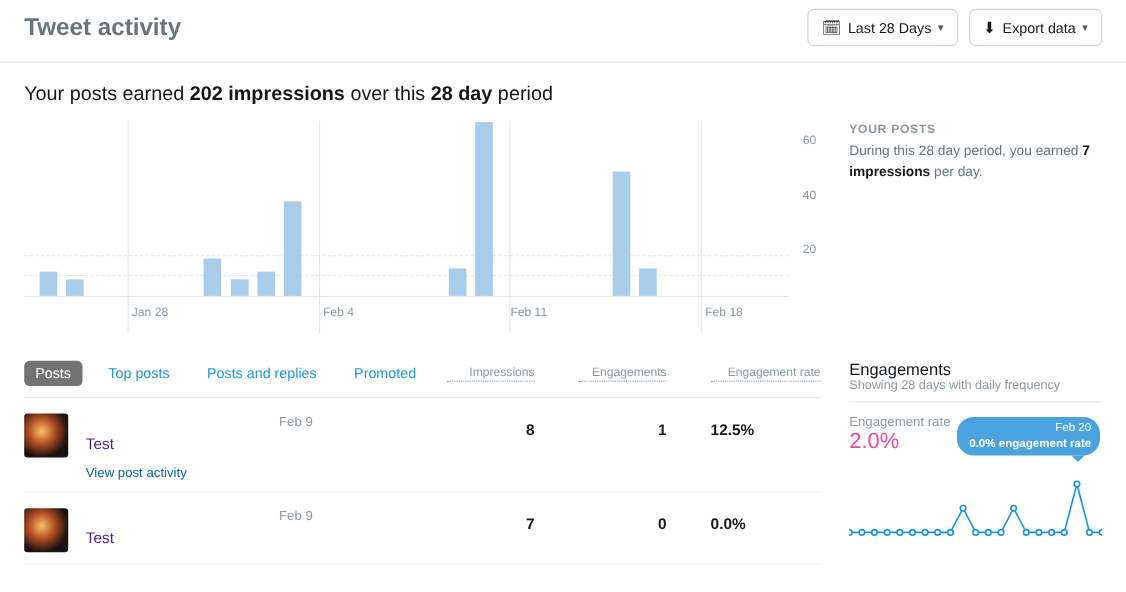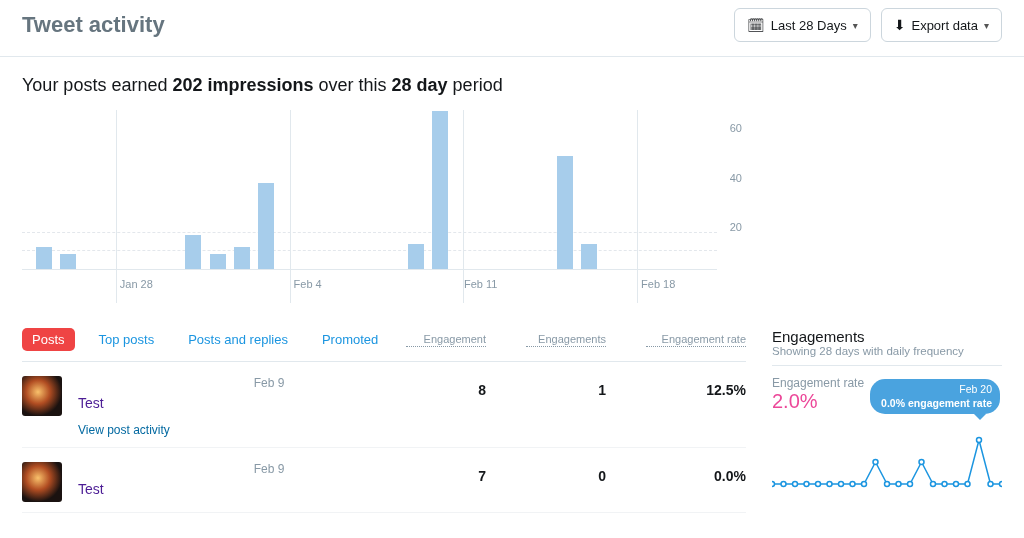--- a/index.html
+++ b/index.html
@@ -116,21 +116,21 @@
     padding-bottom: 10px;
   }
   .tabs { display: flex; gap: 14px; }
   .tab {
     font-size: 13px;
     color: #1b95e0;
     padding: 4px 10px;
     border-radius: 5px;
     cursor: pointer;
   }
-  .tab.active { background: #ef4444; color: #fff; }
+  .tab.active { background: #737373; color: #fff; }
   .col-heads {
     margin-left: auto;
     display: flex;
     gap: 40px;
     font-size: 11px;
     color: #8899a6;
   }
   .col-heads span {
     border-bottom: 1px dotted #8899a6;
     padding-bottom: 1px;
@@ -152,21 +152,21 @@
     border-radius: 3px;
     margin-right: 16px;
   }
   .post-body { flex: 1; }
   .post-title { font-size: 14px; color: #4c1d95; margin-top: 19px; }
   .post-date-txt { font-size: 12px; color: #8899a6; margin-left: 150px; display:inline-block; }
   .view-activity { font-size: 12px; color: #0369a1; margin-top: 12px; cursor:pointer; }
   .metrics { display: flex; gap: 40px; font-size: 14px; font-weight: 700; align-items:flex-start; padding-top:6px;}
   .m-imp { width: 80px; text-align: right; }
   .m-eng { width: 80px; text-align: right; }
-  .m-rate { width: 100px; text-align: right; }
+  .m-rate { width: 100px; }
 
   .engagements-box { width: 230px; }
   .eng-title { font-size: 15px; color: #14171a; font-weight: 500; }
   .eng-sub { font-size: 11.5px; color: #8899a6; margin-bottom: 8px; }
   .eng-divider { border-top:1px solid #e1e8ed; margin: 6px 0 10px 0; }
   .eng-rate-label { font-size: 12px; color: #8899a6; }
   .eng-rate-value { font-size: 20px; color: #ec4899; font-weight: 400; }
   .tooltip {
     background: #4aa3df;
     color: #fff;
@@ -245,33 +245,39 @@
             <div class="y-tick" style="bottom: 187.692px; top: 12.3077px;">60</div>
           </div>
         <div id="xlabels">
             <div class="x-label" style="left: 97.825px;">Jan 28</div>
             <div class="x-label" style="left: 271.575px;">Feb 4</div>
             <div class="x-label" style="left: 442px;">Feb 11</div>
             <div class="x-label" style="left: 619.075px;">Feb 18</div>
           </div>
       </div>
     </div>
+    <div class="side-posts">
+      <div class="side-head">YOUR POSTS</div>
+      <div class="side-text">
+        <span>During this 28 day period, you earned </span><b>7 impressions</b><span> per day.</span>
+      </div>
+    </div>
   </div>
 
   <div class="layout-bottom">
     <div class="table-wrap">
       <div class="tabs-row">
         <div class="tabs" id="tabs">
             <div class="tab active">Posts</div>
             <div class="tab">Top posts</div>
             <div class="tab">Posts and replies</div>
             <div class="tab">Promoted</div>
           </div>
         <div class="col-heads">
-          <span class="col-imp">Engagement</span>
+          <span class="col-imp">Impressions</span>
           <span class="col-eng">Engagements</span>
           <span class="col-rate">Engagement rate</span>
         </div>
       </div>
       <div id="posts">
           <div class="post-row">
             <div class="thumb"></div>
             <div class="post-body">
               <div style="display:flex">
                 <div class="post-title">Test</div>

